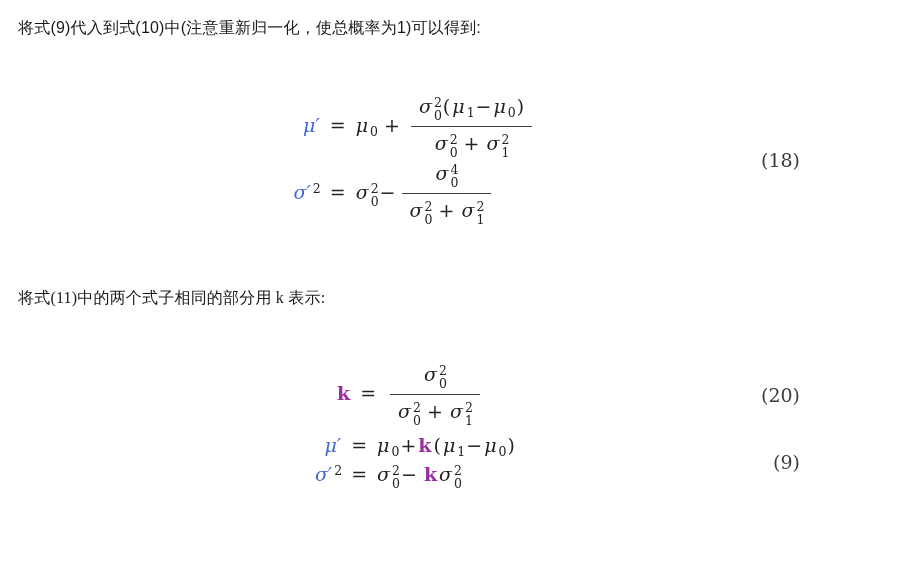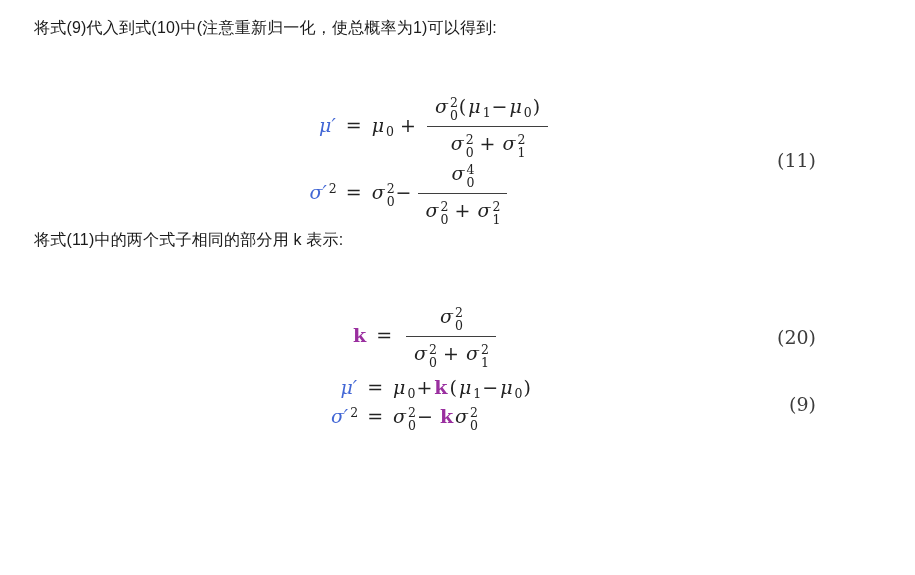--- a/index.html
+++ b/index.html
@@ -9,26 +9,26 @@
     --tag:#3c3c3c;
     --text:#1a1a1a;
     --bg:#ffffff;
   }
   html,body{margin:0;padding:0;}
   body{
     width:915px;height:575px;overflow:hidden;
     background:var(--bg);
     font-family:"Liberation Sans","DejaVu Sans",sans-serif;
   }
-  .content{position:relative;width:800px;padding:17px 0 0 34px;box-sizing:border-box;}
+  .content{position:relative;width:800px;padding:17px 0 0 18px;box-sizing:border-box;}
   .para{
     margin:0;font-size:16px;line-height:22px;color:var(--text);
     letter-spacing:0.2px;
   }
-  .p2{}
+  .p2{margin-top:58px;font-family:Liberation Serif, serif;}
   
   .eqblock{position:relative;width:782px;display:flex;justify-content:center;}
   .eq11{margin-top:52px;}
   .eq12{margin-top:50px;}
   .eq13{}
   .eqtag{
     position:absolute;right:0px;top:50%;transform:translateY(-50%);
     font-family:"DejaVu Serif","Liberation Serif",serif;
     font-size:19px;color:var(--tag);font-style:normal;
   }
@@ -70,21 +70,21 @@
 
 <div class="content">
 
   <p class="para">将式(9)代入到式(10)中(注意重新归一化，使总概率为1)可以得到:</p>
 
   <div class="eqblock eq11">
     <div class="eqlines">
         <div class="eqline"><span class="lhs"><span class="ms c-blue">μ′</span></span><span class="rel up">=</span><span class="rhs"><span class="msw"><span class="ms">μ</span><span class="subonly">0</span></span><span class="ms up op">+</span><span class="frac"><span class="num"><span class="msw"><span class="ms">σ</span><span class="stack"><span class="sp">2</span><span class="sb">0</span></span></span><span class="ms up">(</span><span class="msw"><span class="ms">μ</span><span class="subonly">1</span></span><span class="ms up">−</span><span class="msw"><span class="ms">μ</span><span class="subonly">0</span></span><span class="ms up">)</span></span><span class="den"><span class="msw"><span class="ms">σ</span><span class="stack"><span class="sp">2</span><span class="sb">0</span></span></span><span class="ms up op">+</span><span class="msw"><span class="ms">σ</span><span class="stack"><span class="sp">2</span><span class="sb">1</span></span></span></span></span></span></div>
         <div class="eqline"><span class="lhs"><span class="msw"><span class="ms c-blue">σ′</span><span class="suponly">2</span></span></span><span class="rel up">=</span><span class="rhs"><span class="msw"><span class="ms">σ</span><span class="stack"><span class="sp">2</span><span class="sb">0</span></span></span><span class="ms up">−</span><span class="frac"><span class="num"><span class="msw"><span class="ms">σ</span><span class="stack"><span class="sp">4</span><span class="sb">0</span></span></span></span><span class="den"><span class="msw"><span class="ms">σ</span><span class="stack"><span class="sp">2</span><span class="sb">0</span></span></span><span class="ms up op">+</span><span class="msw"><span class="ms">σ</span><span class="stack"><span class="sp">2</span><span class="sb">1</span></span></span></span></span></span></div>
       </div>
-    <span class="eqtag">(11)</span>
+    <span class="eqtag">(18)</span>
   </div>
 
   <p class="para p2">将式(11)中的两个式子相同的部分用 k 表示:</p>
 
   <div class="eqblock eq12">
     <div class="eqlines">
         <div class="eqline"><span class="lhs"><span class="ms up bold c-purple">k</span></span><span class="rel up">=</span><span class="rhs"><span class="frac"><span class="num"><span class="msw"><span class="ms">σ</span><span class="stack"><span class="sp">2</span><span class="sb">0</span></span></span></span><span class="den"><span class="msw"><span class="ms">σ</span><span class="stack"><span class="sp">2</span><span class="sb">0</span></span></span><span class="ms up op">+</span><span class="msw"><span class="ms">σ</span><span class="stack"><span class="sp">2</span><span class="sb">1</span></span></span></span></span></span></div>
       </div>
     <span class="eqtag">(20)</span>
   </div>

